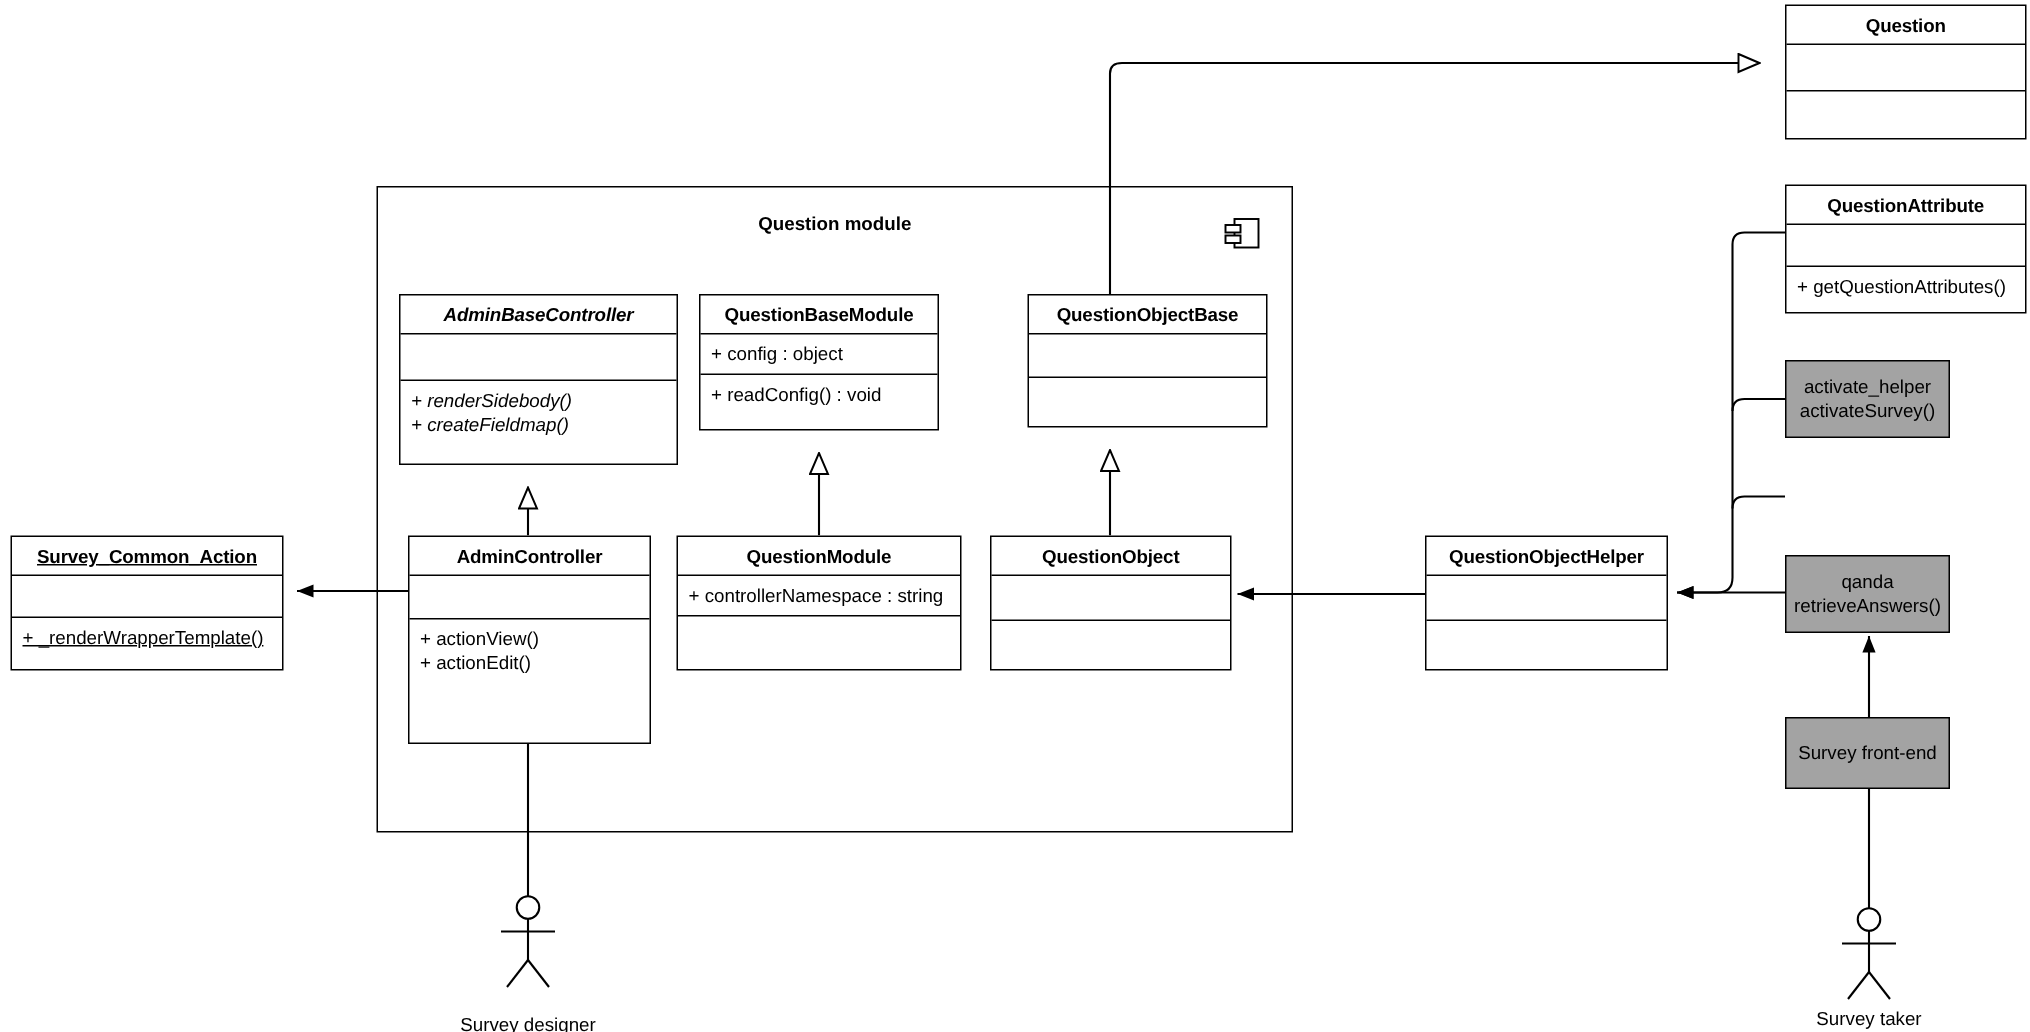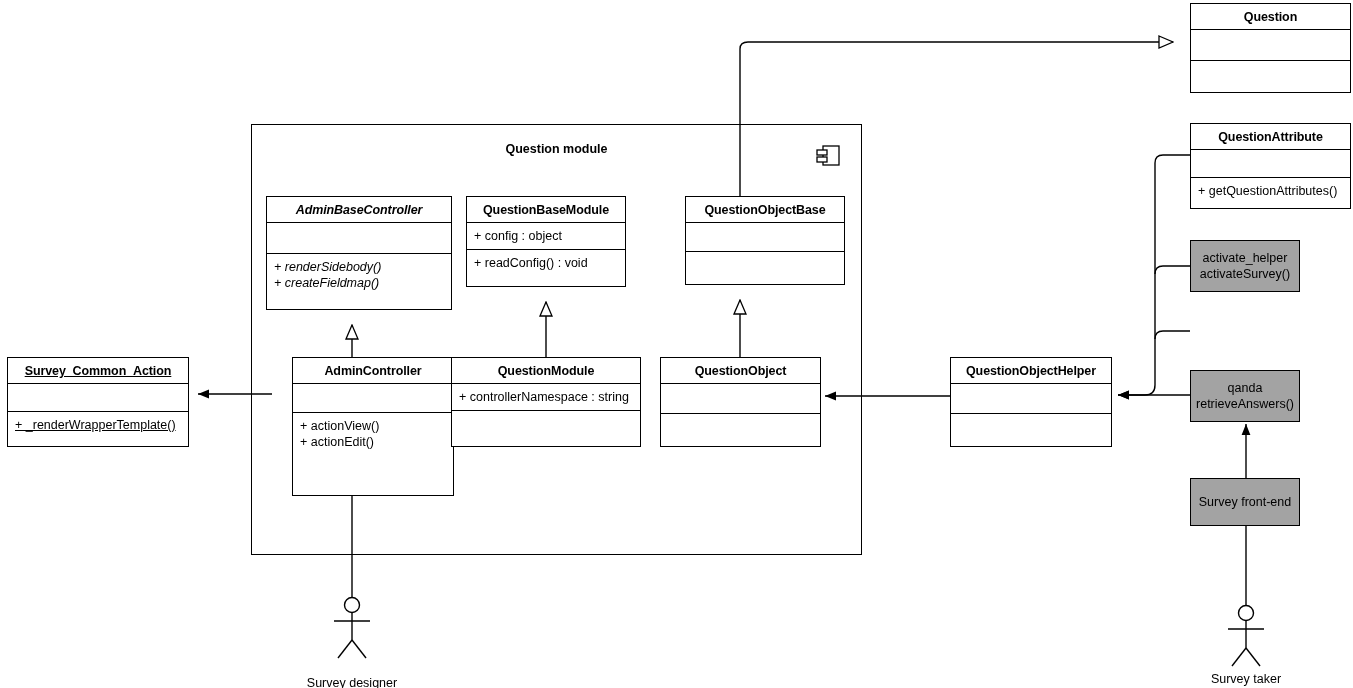--- a/index.html
+++ b/index.html
@@ -142,21 +142,21 @@
   </div>
 
   <div class="umlbox" style="left:7px; top:357px; width:182px; height:90px;text-decoration:underline;">
     <div class="name">Survey_Common_Action</div>
     <div class="compartment empty" style="height:28px;"></div>
     <div class="compartment">
       <div class="row">+ _renderWrapperTemplate()</div>
     </div>
   </div>
 
-  <div class="umlbox" style="left:272px; top:357px; width:162px; height:139px;margin-left:20px;">
+  <div class="umlbox" style="left:272px; top:357px; width:162px; height:139px;">
     <div class="name">AdminController</div>
     <div class="compartment empty" style="height:29px;"></div>
     <div class="compartment" style="height:84px;">
       <div class="row">+ actionView()</div>
       <div class="row">+ actionEdit()</div>
     </div>
   </div>
 
   <div class="umlbox" style="left:451px; top:357px; width:190px; height:90px;">
     <div class="name">QuestionModule</div>

